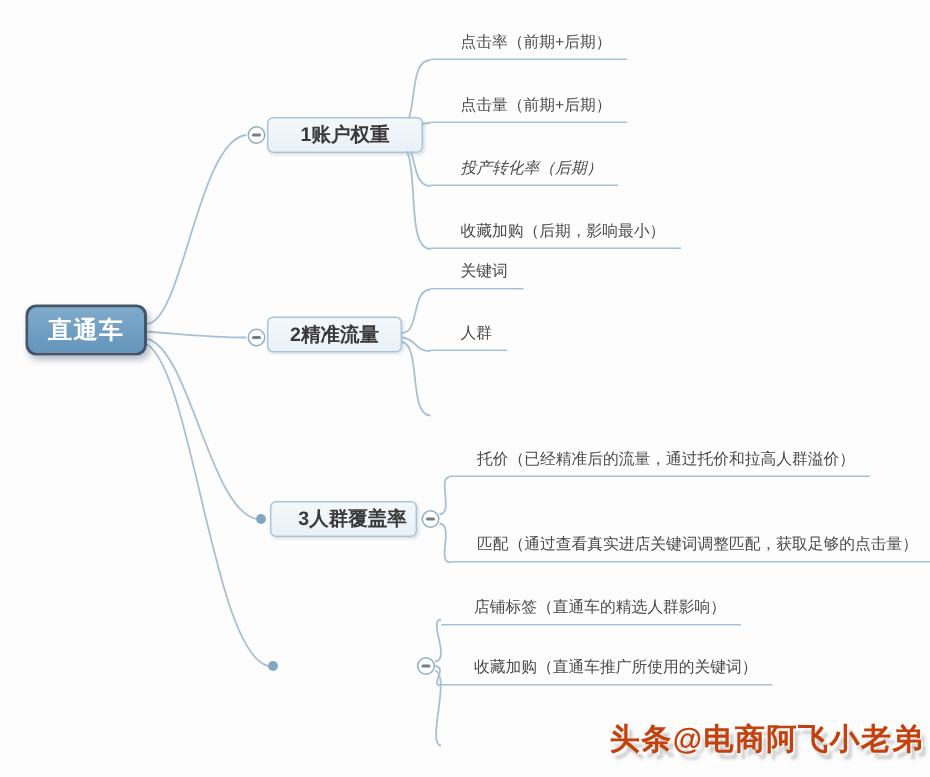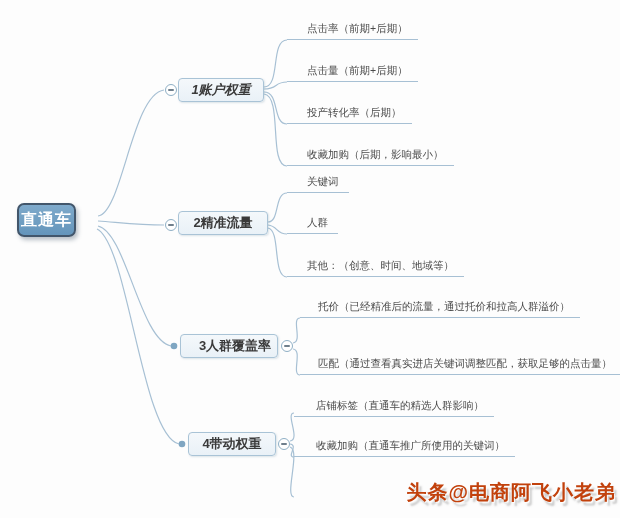--- a/index.html
+++ b/index.html
@@ -13,21 +13,21 @@
   .node{
     position:absolute;height:24px;box-sizing:border-box;
     display:flex;align-items:center;justify-content:center;
     background:linear-gradient(#f4f8fb,#e9f1f7);
     border:1px solid #a9c3d6;border-radius:4px;
     font-size:13px;font-weight:600;color:#3a3a3a;
     box-shadow:1px 1px 2px rgba(120,150,170,.25);
     white-space:nowrap;cursor:default;
   }
   .root{
-    position:absolute;left:17px;top:203px;width:59px;height:34px;box-sizing:border-box;
+    position:absolute;left:17px;top:203px;width:81px;height:34px;box-sizing:border-box;
     display:flex;align-items:center;justify-content:center;
     background:linear-gradient(#7faacb,#6495bb);
     border:2px solid #42566b;border-radius:7px;
     font-size:16px;font-weight:bold;color:#ffffff;letter-spacing:1px;
     box-shadow:2px 3px 4px rgba(60,80,100,.35);
     white-space:nowrap;cursor:default;
   }
   .leaf{
     position:absolute;font-size:10.5px;line-height:14px;color:#4a4a4a;
     padding:0 10px 4px 20px;border-bottom:1px solid #a7c0d4;
@@ -75,46 +75,44 @@
     <path d="M 290,441 C 301,440 285,413 294,413"></path>
     <path d="M 290,444 C 299,445 286,457 294,457"></path>
     <path d="M 290,447 C 301,450 284,497 294,497"></path>
 
     <circle cx="174" cy="346" r="3.3" fill="#7fa6c2"></circle>
     <circle cx="182" cy="444" r="3.3" fill="#7fa6c2"></circle>
   </svg>
 
   <div class="root">直通车</div>
 
-  <div class="node" style="left:178px;top:78px;width:86px;font-style:italic;">1账户权重</div>
+  <div class="node" style="left:178px;top:78px;width:104px;">1账户权重</div>
   <div class="node" style="left:178px;top:211px;width:90px;">2精准流量</div>
   <div class="node" style="left:180px;top:334px;width:98px;padding-left:12px;">3人群覆盖率</div>
-  <div class="node" style="left:188px;top:432px;width:88px;">4带动权重</div>
 
   <div class="toggle" style="left:165px;top:84px;">
     <span class="minus"></span>
   </div>
   <div class="toggle" style="left:165px;top:219px;">
     <span class="minus"></span>
   </div>
   <div class="toggle" style="left:281px;top:340px;">
     <span class="minus"></span>
   </div>
   <div class="toggle" style="left:278px;top:438px;">
     <span class="minus"></span>
   </div>
 
   <div class="leaf" style="left:287px;top:21px;text-align:center;">点击率（前期+后期）</div>
   <div class="leaf" style="left:287px;top:63px;text-align:right;">点击量（前期+后期）</div>
-  <div class="leaf" style="left:287px;top:105px;">投产转化率（后期）</div>
+  <div class="leaf" style="left:287px;top:105px;font-style:italic;">投产转化率（后期）</div>
   <div class="leaf" style="left:287px;top:147px;">收藏加购（后期，影响最小）</div>
 
   <div class="leaf" style="left:287px;top:174px;">关键词</div>
   <div class="leaf" style="left:287px;top:215px;">人群</div>
-  <div class="leaf" style="left:287px;top:258px;">其他：（创意、时间、地域等）</div>
 
   <div class="leaf b3" style="left:300px;top:299px;">托价（已经精准后的流量，通过托价和拉高人群溢价）</div>
   <div class="leaf b3" style="left:300px;top:356px;">匹配（通过查看真实进店关键词调整匹配，获取足够的点击量）</div>
 
   <div class="leaf b4" style="left:294px;top:398px;text-align:center;">店铺标签（直通车的精选人群影响）</div>
   <div class="leaf b4" style="left:294px;top:438px;">收藏加购（直通车推广所使用的关键词）</div>
 
   <div class="watermark">头条@电商阿飞小老弟</div>
 
 </div>

